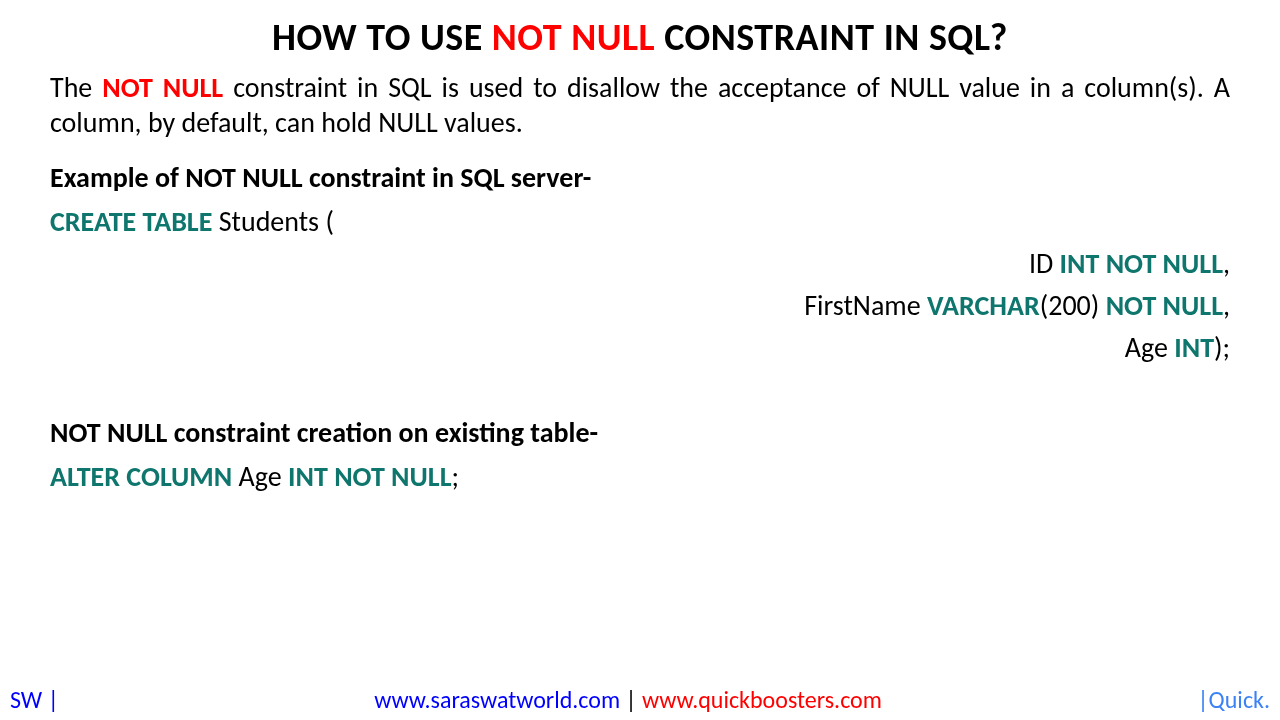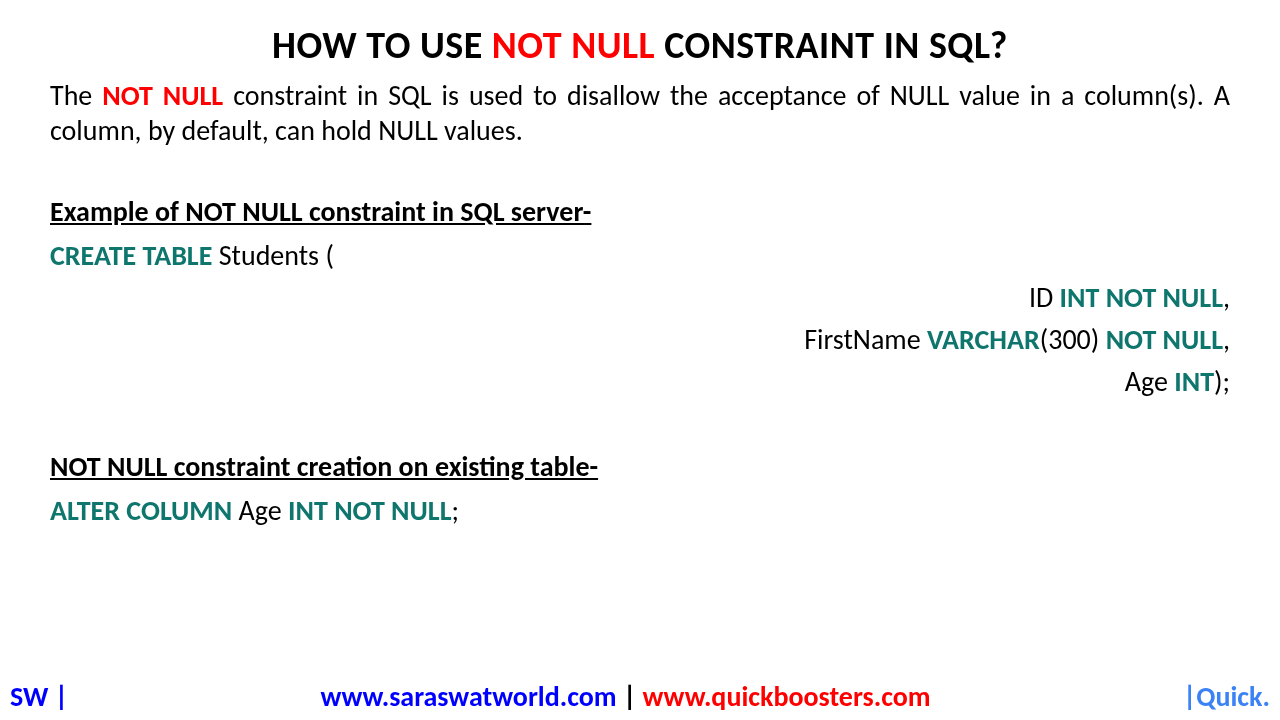--- a/index.html
+++ b/index.html
@@ -14,38 +14,36 @@
   .content {
     padding: 14px 50px 0 50px;
   }
   h1.title {
     font-size: 38px;
     font-weight: 700;
     text-align: center;
     letter-spacing: 0.5px;
     color: #000;
     margin-bottom: 10px;
-    margin-top: 8px;
   }
   .red { color: #ff0000; }
   .blue { color: #0f766e; }
   .bold { font-weight: 700; }
   p.intro {
     font-size: 28px;
     line-height: 1.25;
     color: #000;
     text-align: justify;
-    margin-bottom: 46px;
+    margin-bottom: 20px;
   }
   p.section-heading {
     font-size: 28px;
     font-weight: 700;
     color: #000;
     margin-bottom: 6px;
-    text-decoration: underline;
   }
   .code-block {
     font-size: 28px;
     line-height: 1.5;
     color: #000;
   }
   .indent {
     padding-left: 110px;
     text-align: right;
   }
@@ -54,22 +52,22 @@
   }
   .footer {
     position: absolute;
     bottom: 6px;
     left: 0;
     width: 100%;
     padding: 0 10px;
     display: flex;
     justify-content: space-between;
     align-items: baseline;
-    font-size: 28px;
-    font-weight: 700;
+    font-size: 24px;
+    font-weight: 400;
     text-align: center;
   }
   .footer .left { color: #0000ff; }
   .footer .center { color: #0000ff; white-space: nowrap; margin-top: 32px; }
   .footer .center .sep { color: #000; }
   .footer .right { color: #3b82f6; }
 </style>
 </head>
 <body>
 
@@ -86,21 +84,21 @@
   <p class="section-heading">Example of NOT NULL constraint in SQL server-</p>
 
   <div class="code-block">
     <div>
       <span class="blue bold">CREATE TABLE</span><span> Students (</span>
     </div>
     <div class="indent">
       <span>ID </span><span class="blue bold">INT NOT NULL</span><span>,</span>
     </div>
     <div class="indent">
-      <span>FirstName </span><span class="blue bold">VARCHAR</span><span>(300) </span><span class="blue bold">NOT NULL</span><span>,</span>
+      <span>FirstName </span><span class="blue bold">VARCHAR</span><span>(200) </span><span class="blue bold">NOT NULL</span><span>,</span>
     </div>
     <div class="indent">
       <span>Age </span><span class="blue bold">INT</span><span>);</span>
     </div>
   </div>
 
   <div class="gap"></div>
 
   <p class="section-heading">NOT NULL constraint creation on existing table-</p>
 

